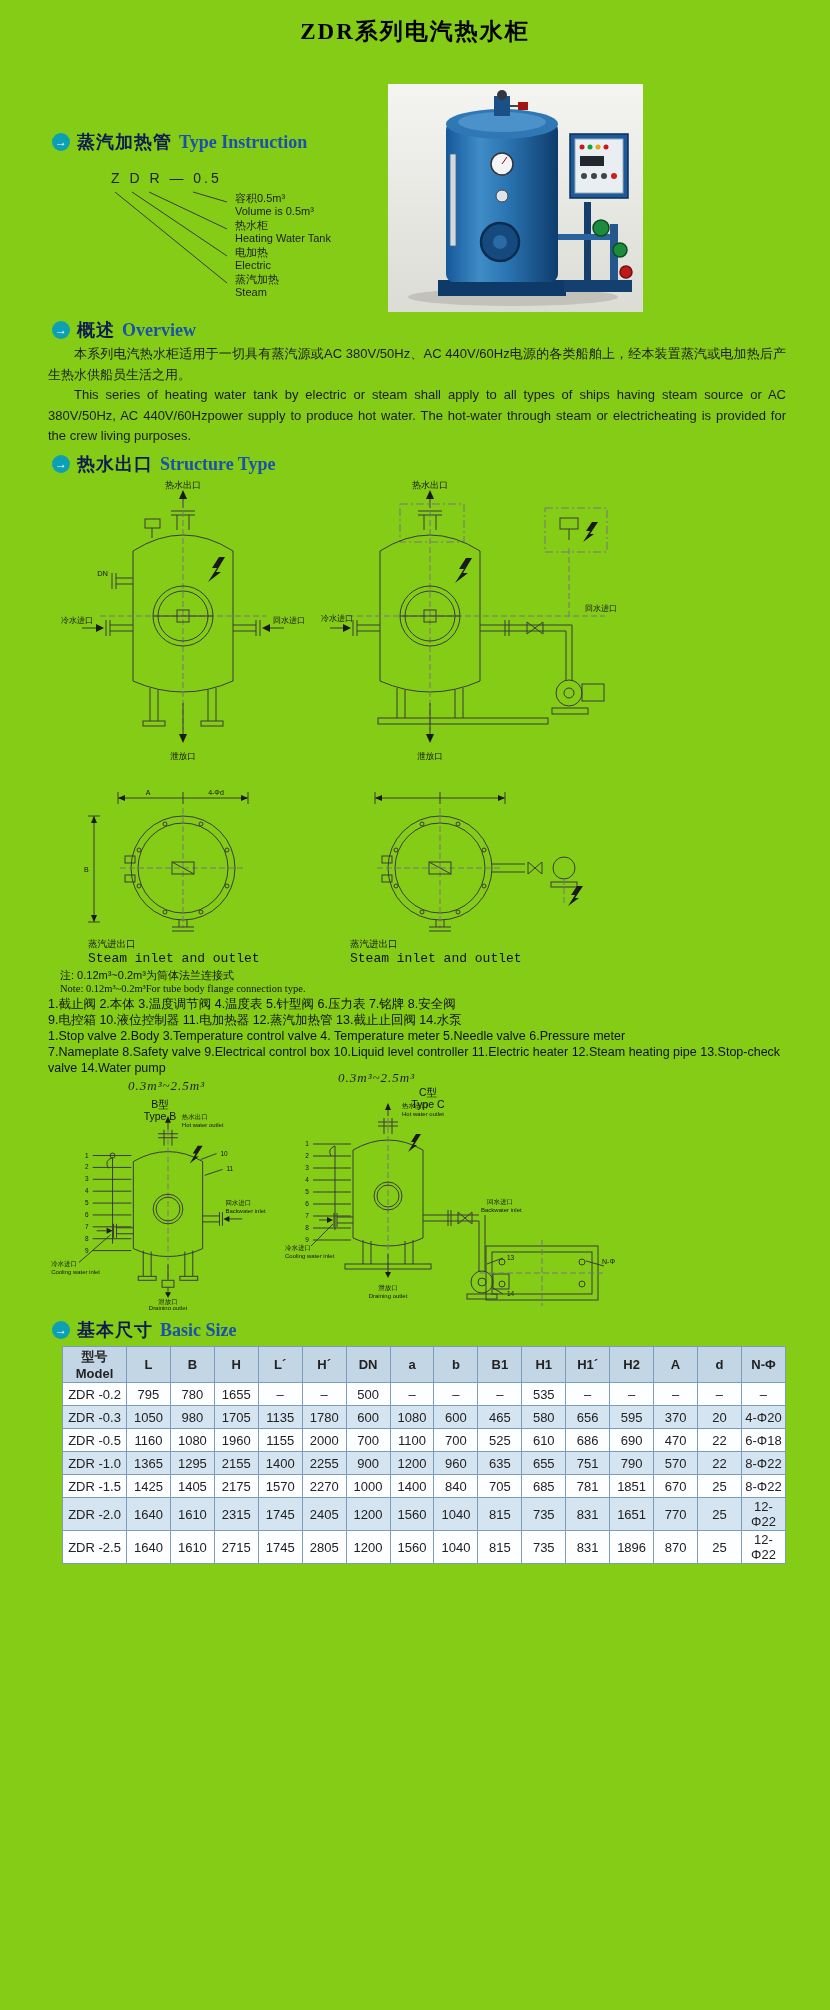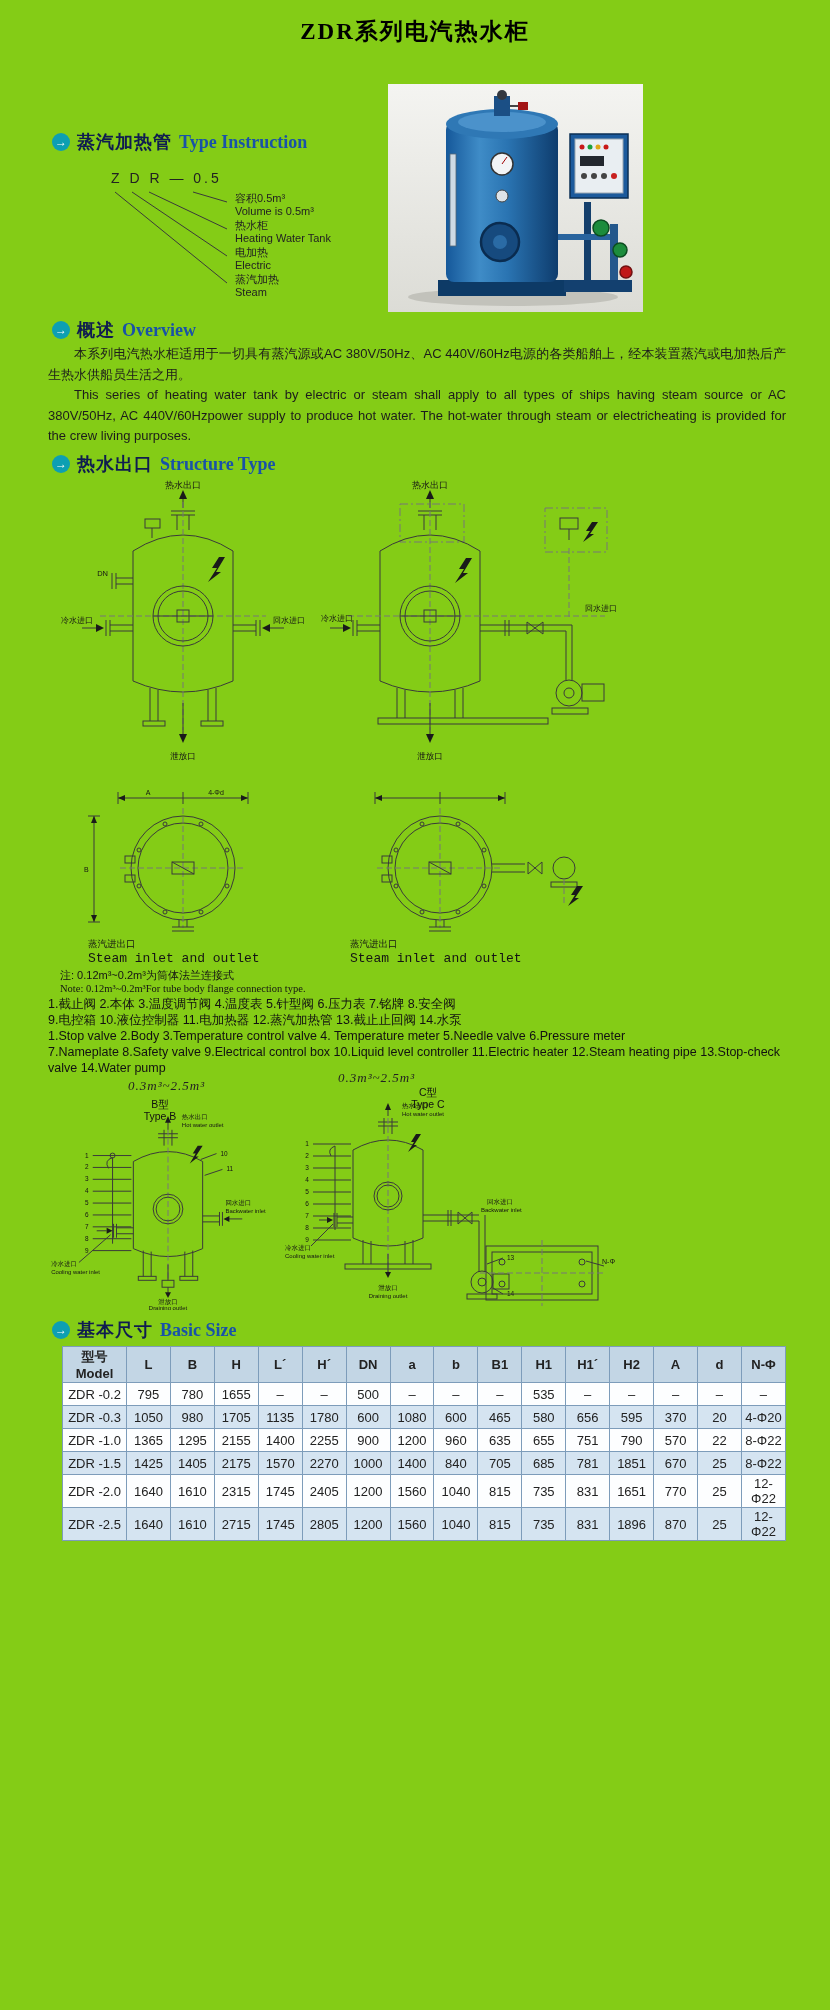--- a/index.html
+++ b/index.html
@@ -613,20 +613,38 @@
           <td>600</td>
           <td>1080</td>
           <td>600</td>
           <td>465</td>
           <td>580</td>
           <td>656</td>
           <td>595</td>
           <td>370</td>
           <td>20</td>
           <td>4-Φ20</td>
+        </tr>
+        <tr>
+          <td>ZDR -0.5</td>
+          <td>1160</td>
+          <td>1080</td>
+          <td>1960</td>
+          <td>1155</td>
+          <td>2000</td>
+          <td>700</td>
+          <td>1100</td>
+          <td>700</td>
+          <td>525</td>
+          <td>610</td>
+          <td>686</td>
+          <td>690</td>
+          <td>470</td>
+          <td>22</td>
+          <td>6-Φ18</td>
         </tr>
         <tr>
           <td>ZDR -1.0</td>
           <td>1365</td>
           <td>1295</td>
           <td>2155</td>
           <td>1400</td>
           <td>2255</td>
           <td>900</td>
           <td>1200</td>

